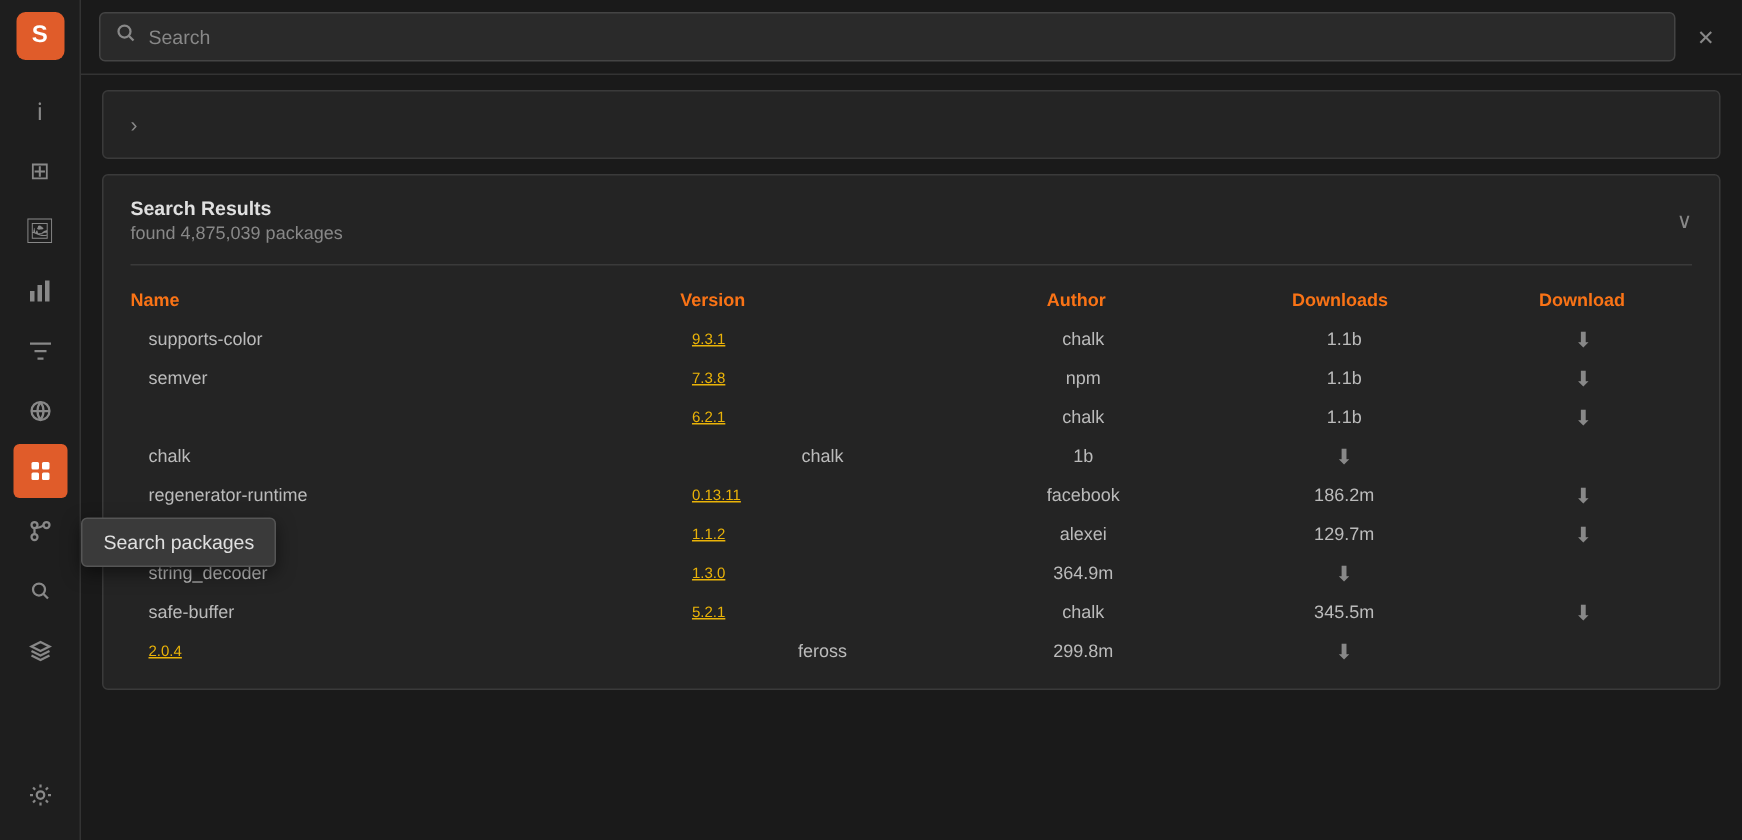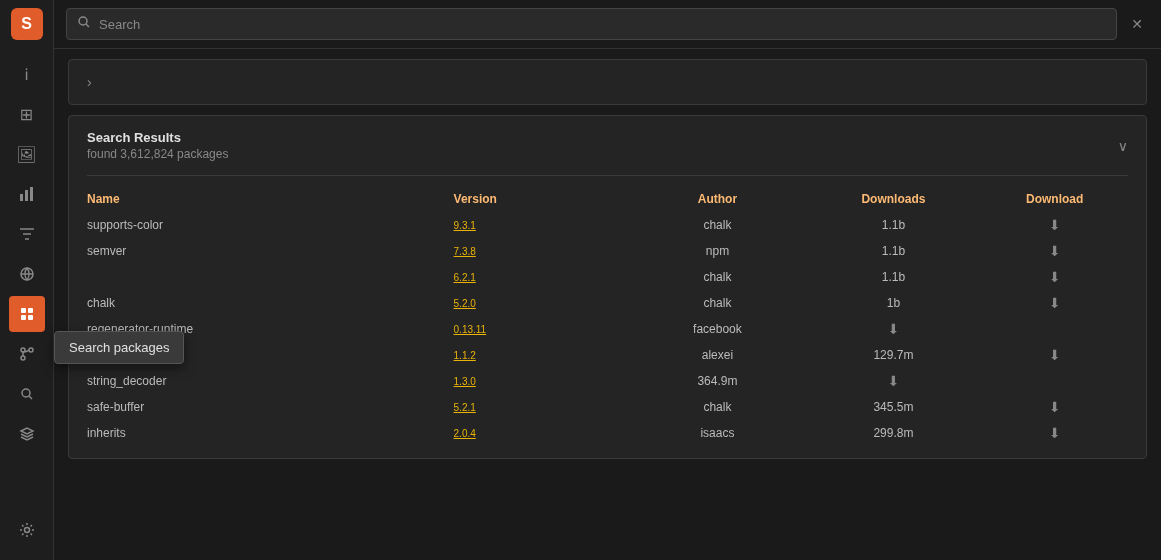--- a/index.html
+++ b/index.html
@@ -136,49 +136,50 @@
       border: none;
       border-top: 1px solid #3a3a3a;
       margin-bottom: 10px;
     }
     .table-header {
       display: grid;
       grid-template-columns: 2.5fr 1.2fr 1.2fr 1.2fr 1fr;
       padding: 6px 0;
       font-size: 12px;
       font-weight: 600;
-      color: #fdba74;
+      color: #f97316;
     }
     .table-row {
       display: grid;
       grid-template-columns: 2.5fr 1.2fr 1.2fr 1.2fr 1fr;
       padding: 5px 0;
       font-size: 12px;
       color: #bbb;
       border-radius: 2px;
+      margin-left: 12px;
     }
     .table-cell { display: flex; align-items: center; }
     .table-cell.center { justify-content: center; }
     .version-link {
       color: #eab308;
       text-decoration: underline;
       cursor: pointer;
       font-size: 10px;
     }
     .download-icon {
       color: #888;
       cursor: pointer;
       font-size: 14px;
     }
 
     
     .tooltip-container {
       position: absolute;
       left: 54px;
-      top: 331px;
+      top: 345px;
       z-index: 100;
     }
     .tooltip-box {
       background: #3a3a3a;
       border: 1px solid #555;
       border-radius: 4px;
       padding: 8px 14px;
       font-size: 13px;
       color: #e0e0e0;
       white-space: nowrap;
@@ -278,21 +279,21 @@
     <div class="section-card">
       <div class="section-header">
         <span class="section-chevron">›</span>
       </div>
     </div>
 
     <div class="section-card">
       <div class="section-header">
         <div>
           <div class="section-title">Search Results</div>
-          <div class="section-subtitle">found 3,612,824 packages</div>
+          <div class="section-subtitle">found 4,875,039 packages</div>
         </div>
         <span class="section-chevron">∨</span>
       </div>
 
       <div class="results-table">
         <hr class="table-divider">
         <div class="table-header">
           <div class="table-cell">Name</div>
           <div class="table-cell">Version</div>
           <div class="table-cell center">Author</div>
@@ -331,36 +332,34 @@
             </div>
           <div class="table-cell center">chalk</div>
           <div class="table-cell center">1.1b</div>
           <div class="table-cell center">
               <span class="download-icon">⬇</span>
             </div>
         </div>
 
         <div class="table-row">
           <div class="table-cell">chalk</div>
-          <div class="table-cell">
-              <span class="version-link">5.2.0</span>
-            </div>
           <div class="table-cell center">chalk</div>
           <div class="table-cell center">1b</div>
           <div class="table-cell center">
               <span class="download-icon">⬇</span>
             </div>
         </div>
 
         <div class="table-row">
           <div class="table-cell">regenerator-runtime</div>
           <div class="table-cell">
               <span class="version-link">0.13.11</span>
             </div>
           <div class="table-cell center">facebook</div>
+          <div class="table-cell center">186.2m</div>
           <div class="table-cell center">
               <span class="download-icon">⬇</span>
             </div>
         </div>
 
         <div class="table-row">
           <div class="table-cell">sprintf-js</div>
           <div class="table-cell">
               <span class="version-link">1.1.2</span>
             </div>
@@ -388,25 +387,24 @@
               <span class="version-link">5.2.1</span>
             </div>
           <div class="table-cell center">chalk</div>
           <div class="table-cell center">345.5m</div>
           <div class="table-cell center">
               <span class="download-icon">⬇</span>
             </div>
         </div>
 
         <div class="table-row">
-          <div class="table-cell">inherits</div>
           <div class="table-cell">
               <span class="version-link">2.0.4</span>
             </div>
-          <div class="table-cell center">isaacs</div>
+          <div class="table-cell center">feross</div>
           <div class="table-cell center">299.8m</div>
           <div class="table-cell center">
               <span class="download-icon">⬇</span>
             </div>
         </div>
       </div>
     </div>
   </div>
 </div>
 

